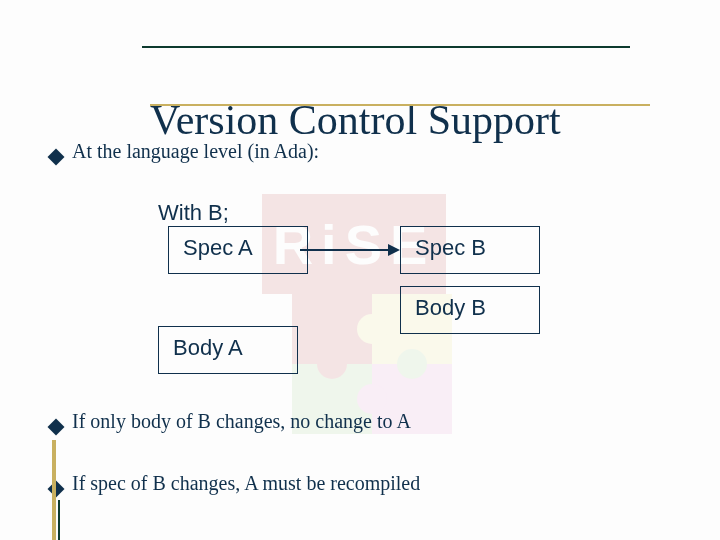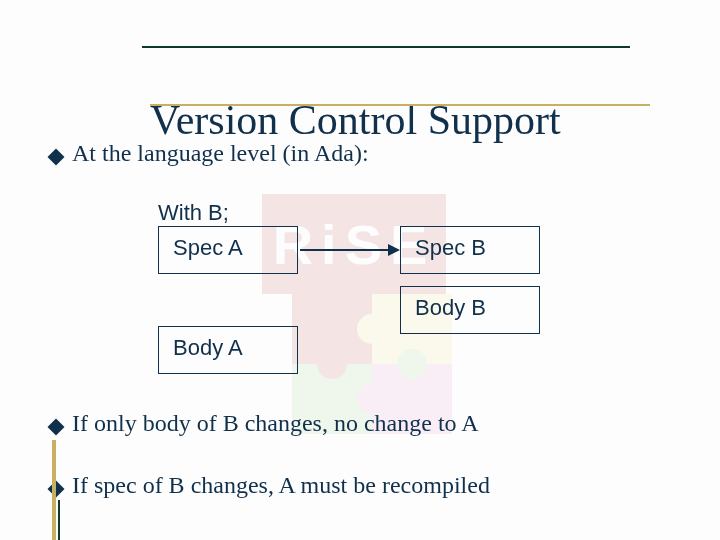--- a/index.html
+++ b/index.html
@@ -102,21 +102,21 @@
     top: 500px;
     width: 0;
     height: 40px;
     border-left: 2px solid #0d3a2e;
   }
 
   
   .bullet {
     position: absolute;
     left: 50px;
-    font-size: 24px;
+    font-size: 20px;
     color: #10304c;
     display: flex;
     align-items: flex-start;
     gap: 10px;
     width: 640px;
   }
   .bullet .diamond {
     width: 12px;
     height: 12px;
     background: #10304c;
@@ -145,21 +145,21 @@
     width: 140px;
     height: 48px;
     border: 1.5px solid #10304c;
     font-family: Arial, Helvetica, sans-serif;
     font-size: 22px;
     color: #10304c;
     padding: 8px 0 0 14px;
     box-sizing: border-box;
     background: transparent;
   }
-  .specA { left: 158px; top: 226px; }
+  .specA { left: 168px; top: 226px; }
   .bodyA { left: 158px; top: 286px; margin-top: 40px; }
   .specB { left: 400px; top: 226px; }
   .bodyB { left: 400px; top: 286px; }
 
   
   .arrow {
     position: absolute;
     left: 300px;
     top: 249px;
     width: 98px;

